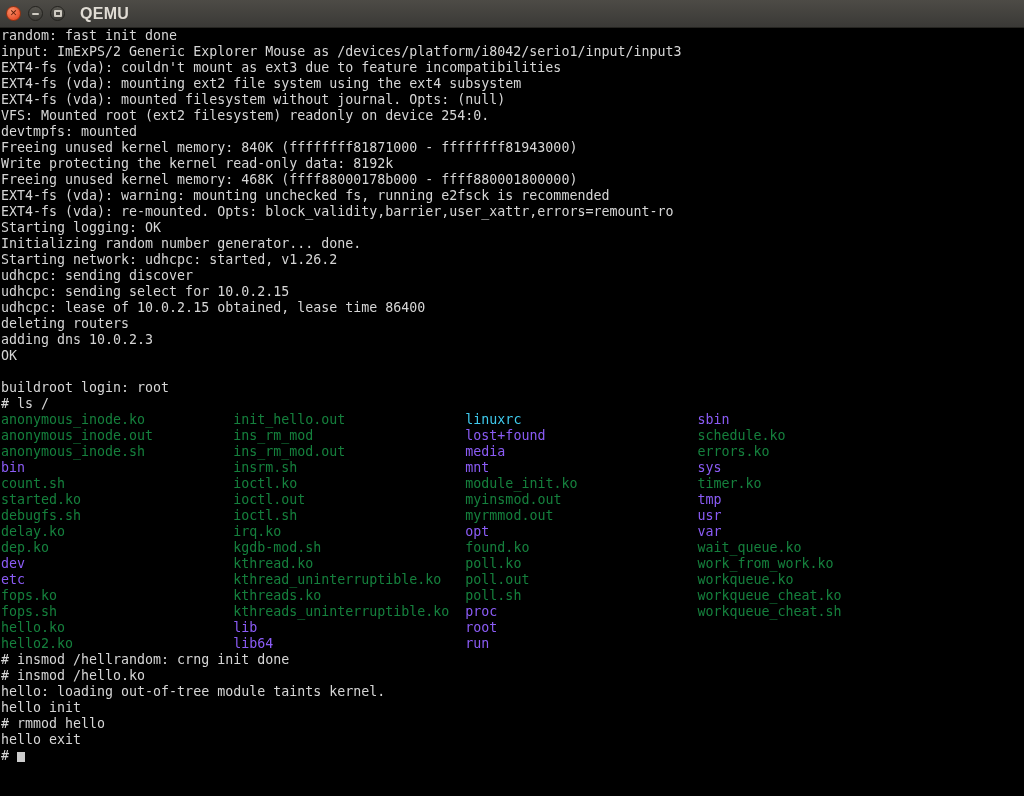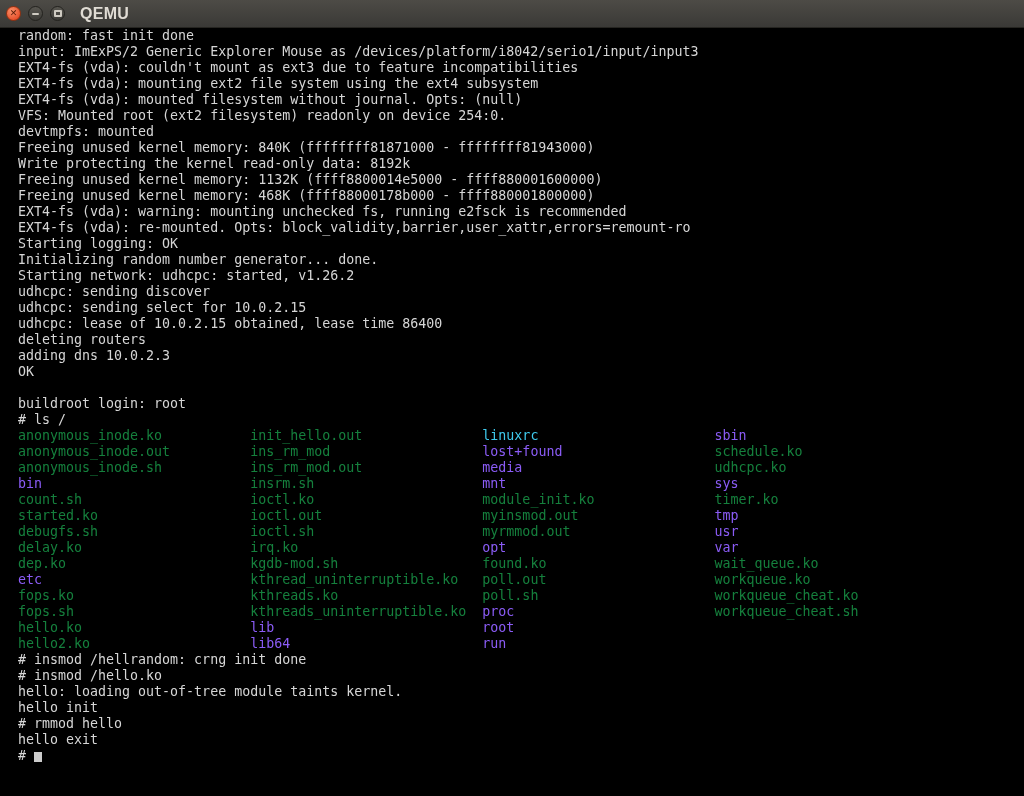--- a/index.html
+++ b/index.html
@@ -20,21 +20,21 @@
     border:1px solid #96300f; color:#581b07; font-size:9px; line-height:1;
     font-family:"DejaVu Sans", sans-serif; }
   .tb-plain { background:linear-gradient(#585650,#3b3a36); border:1px solid #23221e; }
   .min-glyph { width:7px; height:2px; background:#cfcbc2; border-radius:1px; }
   .max-glyph { width:8px; height:7px; border:2px solid #cfcbc2; border-radius:1px; }
   .title { color:#e0dcd4; font-family:"Liberation Sans", sans-serif;
     font-weight:bold; font-size:16px; margin-left:8px; letter-spacing:0.3px; }
 
   
   .console { flex:1 1 auto; background:#000; color:#d6d6d6;
-    font-size:13.3px; line-height:16px; padding-left:18px; overflow:hidden; }
+    font-size:13.3px; line-height:16px; padding-left:1px; overflow:hidden; }
   .line { white-space:pre; height:16px; }
   .ls-file { color:#15803d; }
   .ls-dir  { color:#8b5cf6;margin-top:40px; }
   .ls-link { color:#3fcbee;text-align:right; }
   .cursor { display:inline-block; width:8px; height:10px; background:#cccccc;
     vertical-align:bottom; margin-bottom:2px; }
 </style>
 </head>
 <body>
 
@@ -54,45 +54,45 @@
   <div class="console" id="console">
       <div class="line">random: fast init done</div>
       <div class="line">input: ImExPS/2 Generic Explorer Mouse as /devices/platform/i8042/serio1/input/input3</div>
       <div class="line">EXT4-fs (vda): couldn't mount as ext3 due to feature incompatibilities</div>
       <div class="line">EXT4-fs (vda): mounting ext2 file system using the ext4 subsystem</div>
       <div class="line">EXT4-fs (vda): mounted filesystem without journal. Opts: (null)</div>
       <div class="line">VFS: Mounted root (ext2 filesystem) readonly on device 254:0.</div>
       <div class="line">devtmpfs: mounted</div>
       <div class="line">Freeing unused kernel memory: 840K (ffffffff81871000 - ffffffff81943000)</div>
       <div class="line">Write protecting the kernel read-only data: 8192k</div>
-      <div class="line">Freeing unused kernel memory: 1132K (ffff8800014e5000 - ffff880001600000)</div>
       <div class="line">Freeing unused kernel memory: 468K (ffff88000178b000 - ffff880001800000)</div>
       <div class="line">EXT4-fs (vda): warning: mounting unchecked fs, running e2fsck is recommended</div>
       <div class="line">EXT4-fs (vda): re-mounted. Opts: block_validity,barrier,user_xattr,errors=remount-ro</div>
       <div class="line">Starting logging: OK</div>
       <div class="line">Initializing random number generator... done.</div>
       <div class="line">Starting network: udhcpc: started, v1.26.2</div>
       <div class="line">udhcpc: sending discover</div>
       <div class="line">udhcpc: sending select for 10.0.2.15</div>
       <div class="line">udhcpc: lease of 10.0.2.15 obtained, lease time 86400</div>
       <div class="line">deleting routers</div>
       <div class="line">adding dns 10.0.2.3</div>
       <div class="line">OK</div>
       <div class="line"> </div>
       <div class="line">buildroot login: root</div>
       <div class="line"># ls /</div>
       <div class="line"><span class="ls-file">anonymous_inode.ko           </span><span class="ls-file">init_hello.out               </span><span class="ls-link">linuxrc                      </span><span class="ls-dir">sbin                         </span></div>
       <div class="line"><span class="ls-file">anonymous_inode.out          </span><span class="ls-file">ins_rm_mod                   </span><span class="ls-dir">lost+found                   </span><span class="ls-file">schedule.ko                  </span></div>
-      <div class="line"><span class="ls-file">anonymous_inode.sh           </span><span class="ls-file">ins_rm_mod.out               </span><span class="ls-dir">media                        </span><span class="ls-file">udhcpc.ko                     </span></div>
+      <div class="line"><span class="ls-file">anonymous_inode.sh           </span><span class="ls-file">ins_rm_mod.out               </span><span class="ls-dir">media                        </span><span class="ls-file">errors.ko                     </span></div>
       <div class="line"><span class="ls-dir">bin                          </span><span class="ls-file">insrm.sh                     </span><span class="ls-dir">mnt                          </span><span class="ls-dir">sys                          </span></div>
       <div class="line"><span class="ls-file">count.sh                     </span><span class="ls-file">ioctl.ko                     </span><span class="ls-file">module_init.ko               </span><span class="ls-file">timer.ko                     </span></div>
       <div class="line"><span class="ls-file">started.ko                   </span><span class="ls-file">ioctl.out                    </span><span class="ls-file">myinsmod.out                 </span><span class="ls-dir">tmp                          </span></div>
       <div class="line"><span class="ls-file">debugfs.sh                   </span><span class="ls-file">ioctl.sh                     </span><span class="ls-file">myrmmod.out                  </span><span class="ls-dir">usr                          </span></div>
       <div class="line"><span class="ls-file">delay.ko                     </span><span class="ls-file">irq.ko                       </span><span class="ls-dir">opt                          </span><span class="ls-dir">var                          </span></div>
       <div class="line"><span class="ls-file">dep.ko                       </span><span class="ls-file">kgdb-mod.sh                  </span><span class="ls-file">found.ko                     </span><span class="ls-file">wait_queue.ko                </span></div>
+      <div class="line"><span class="ls-dir">dev                          </span><span class="ls-file">kthread.ko                   </span><span class="ls-file">poll.ko                      </span><span class="ls-file">work_from_work.ko            </span></div>
       <div class="line"><span class="ls-dir">etc                          </span><span class="ls-file">kthread_uninterruptible.ko   </span><span class="ls-file">poll.out                     </span><span class="ls-file">workqueue.ko                 </span></div>
       <div class="line"><span class="ls-file">fops.ko                      </span><span class="ls-file">kthreads.ko                  </span><span class="ls-file">poll.sh                      </span><span class="ls-file">workqueue_cheat.ko           </span></div>
       <div class="line"><span class="ls-file">fops.sh                      </span><span class="ls-file">kthreads_uninterruptible.ko  </span><span class="ls-dir">proc                         </span><span class="ls-file">workqueue_cheat.sh           </span></div>
       <div class="line"><span class="ls-file">hello.ko                     </span><span class="ls-dir">lib                          </span><span class="ls-dir">root                         </span></div>
       <div class="line"><span class="ls-file">hello2.ko                    </span><span class="ls-dir">lib64                        </span><span class="ls-dir">run                          </span></div>
       <div class="line"># insmod /hellrandom: crng init done</div>
       <div class="line"># insmod /hello.ko</div>
       <div class="line">hello: loading out-of-tree module taints kernel.</div>
       <div class="line">hello init</div>
       <div class="line"># rmmod hello</div>

